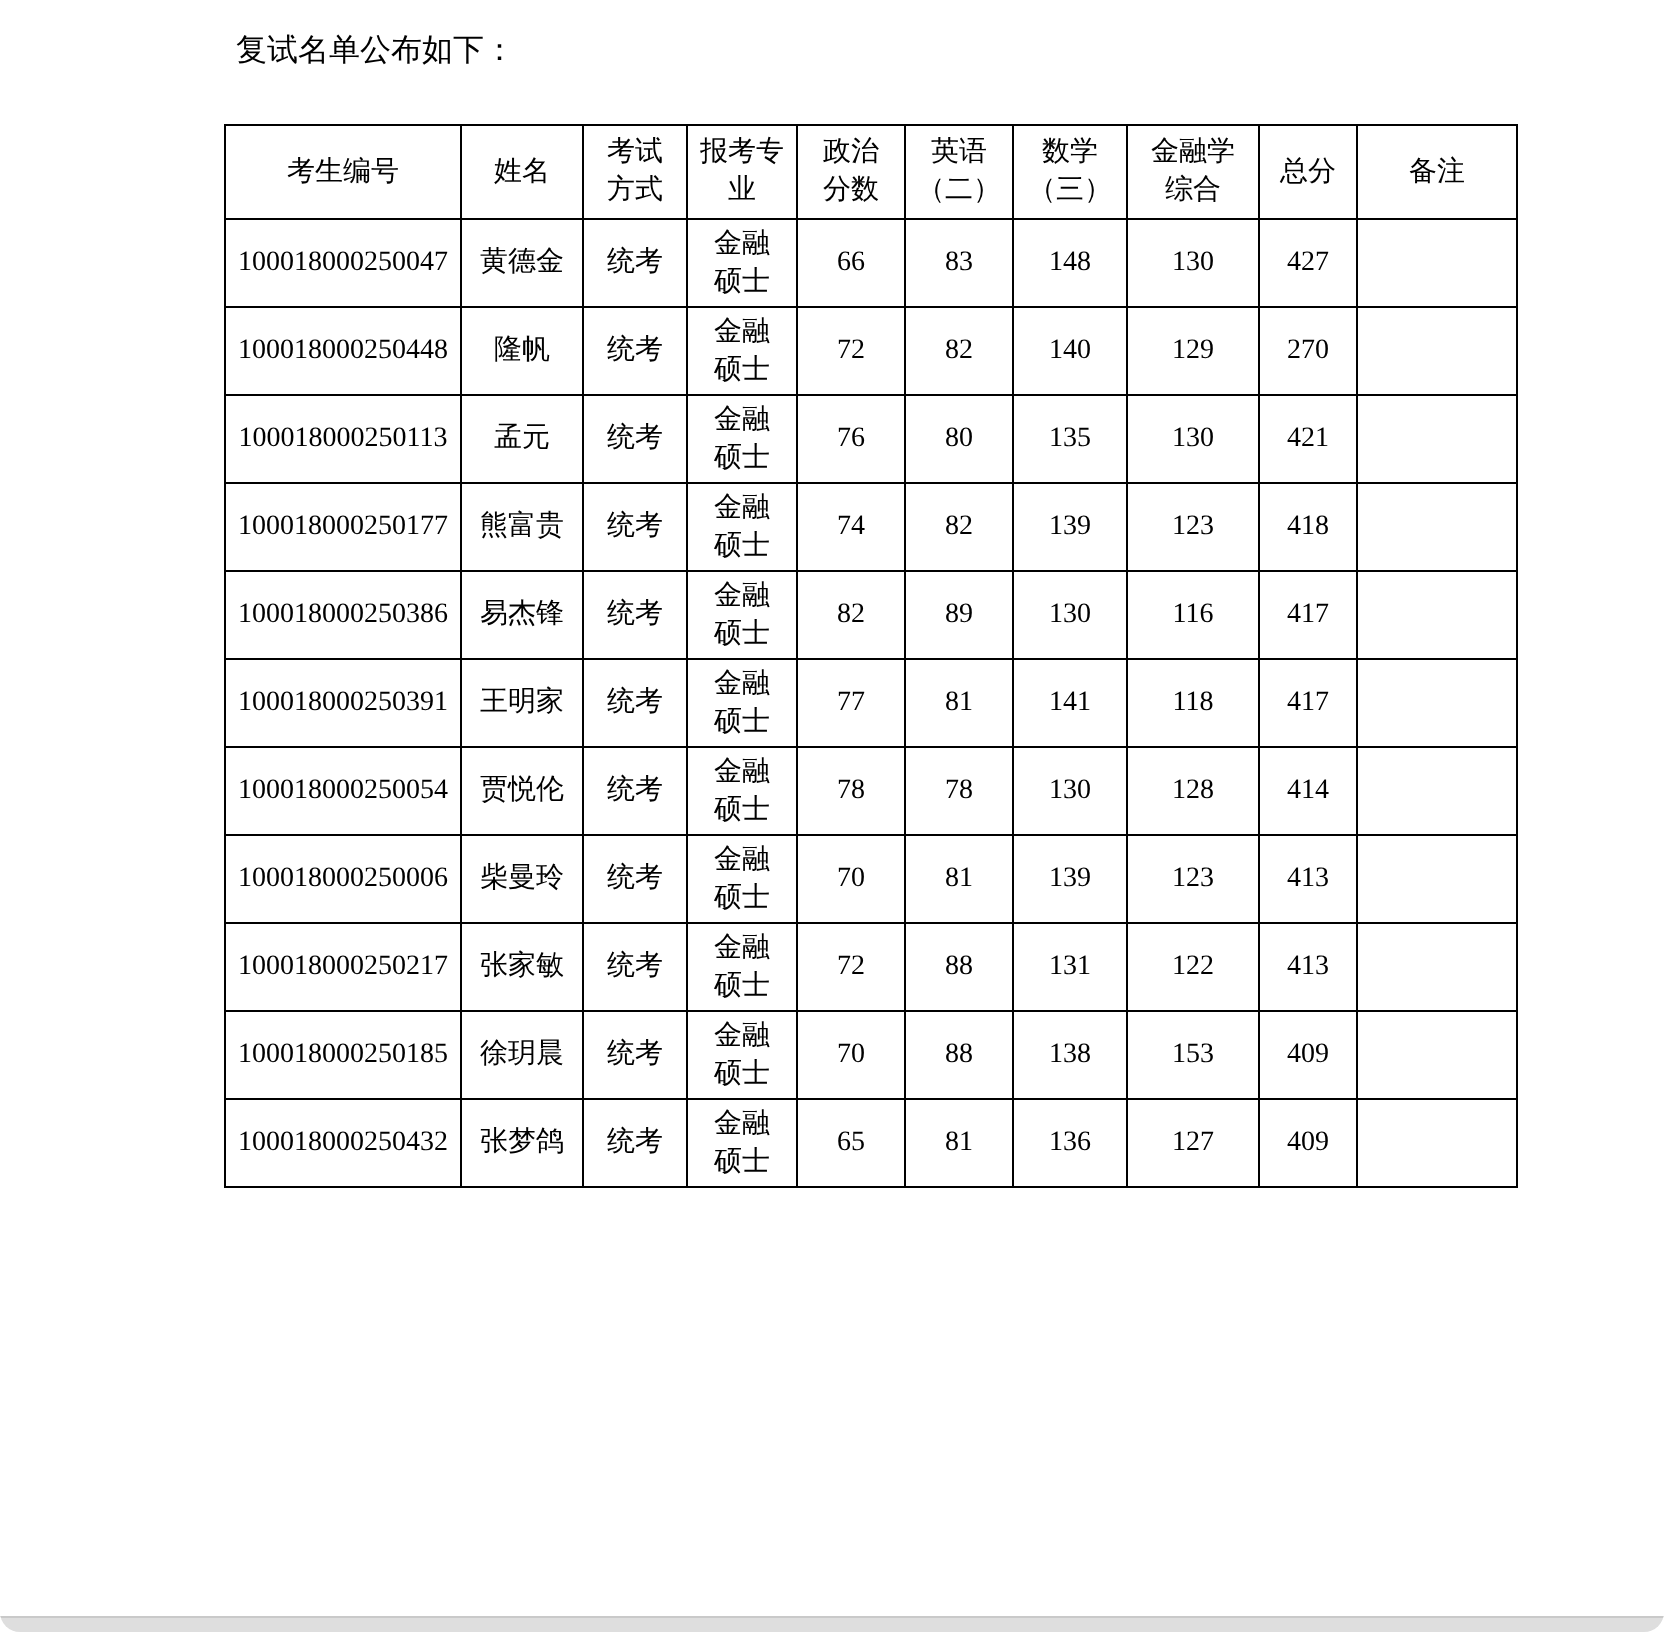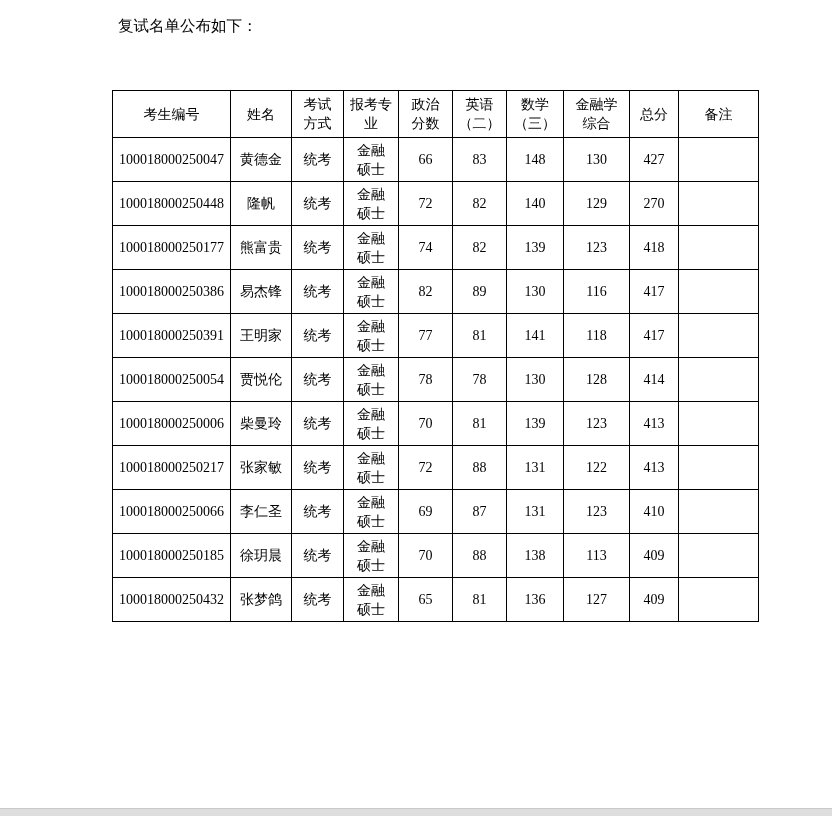--- a/index.html
+++ b/index.html
@@ -8,37 +8,37 @@
     background: #ffffff;
     font-family: "Liberation Serif", "DejaVu Serif", serif;
     color: #000000;
   }
   .page {
     position: relative;
     width: 832px;
     height: 816px;
     background: #ffffff;
     overflow: hidden;
+    border-radius: 10px;
   }
   .doc-title {
     position: absolute;
     left: 118px;
     top: 16px;
     font-size: 15.5px;
     line-height: 19px;
     white-space: nowrap;
   }
   table.score-table {
     position: absolute;
     left: 112px;
     top: 62px;
     width: 646px;
     border-collapse: collapse;
     table-layout: fixed;
-    margin-top: 28px;
   }
   .score-table th, .score-table td {
     border: 1px solid #000000;
     text-align: center;
     vertical-align: middle;
     font-size: 14px;
     font-weight: normal;
     padding: 0 2px;
     line-height: 19px;
     overflow: hidden;
@@ -153,20 +153,35 @@
             <span class="line">硕士</span>
           </td>
           <td>72</td>
           <td>82</td>
           <td>140</td>
           <td>129</td>
           <td>270</td>
           <td></td>
         </tr>
         <tr>
+          <td>100018000250113</td>
+          <td>孟元</td>
+          <td>统考</td>
+          <td>
+            <span class="line">金融</span>
+            <span class="line">硕士</span>
+          </td>
+          <td>76</td>
+          <td>80</td>
+          <td>135</td>
+          <td>130</td>
+          <td>421</td>
+          <td></td>
+        </tr>
+        <tr>
           <td>100018000250177</td>
           <td>熊富贵</td>
           <td>统考</td>
           <td>
             <span class="line">金融</span>
             <span class="line">硕士</span>
           </td>
           <td>74</td>
           <td>82</td>
           <td>139</td>
@@ -243,46 +258,31 @@
             <span class="line">硕士</span>
           </td>
           <td>72</td>
           <td>88</td>
           <td>131</td>
           <td>122</td>
           <td>413</td>
           <td></td>
         </tr>
         <tr>
-          <td>100018000250066</td>
-          <td>李仁圣</td>
-          <td>统考</td>
-          <td>
-            <span class="line">金融</span>
-            <span class="line">硕士</span>
-          </td>
-          <td>69</td>
-          <td>87</td>
-          <td>131</td>
-          <td>123</td>
-          <td>410</td>
-          <td></td>
-        </tr>
-        <tr>
           <td>100018000250185</td>
           <td>徐玥晨</td>
           <td>统考</td>
           <td>
             <span class="line">金融</span>
             <span class="line">硕士</span>
           </td>
           <td>70</td>
           <td>88</td>
           <td>138</td>
-          <td>113</td>
+          <td>153</td>
           <td>409</td>
           <td></td>
         </tr>
         <tr>
           <td>100018000250432</td>
           <td>张梦鸽</td>
           <td>统考</td>
           <td>
             <span class="line">金融</span>
             <span class="line">硕士</span>

